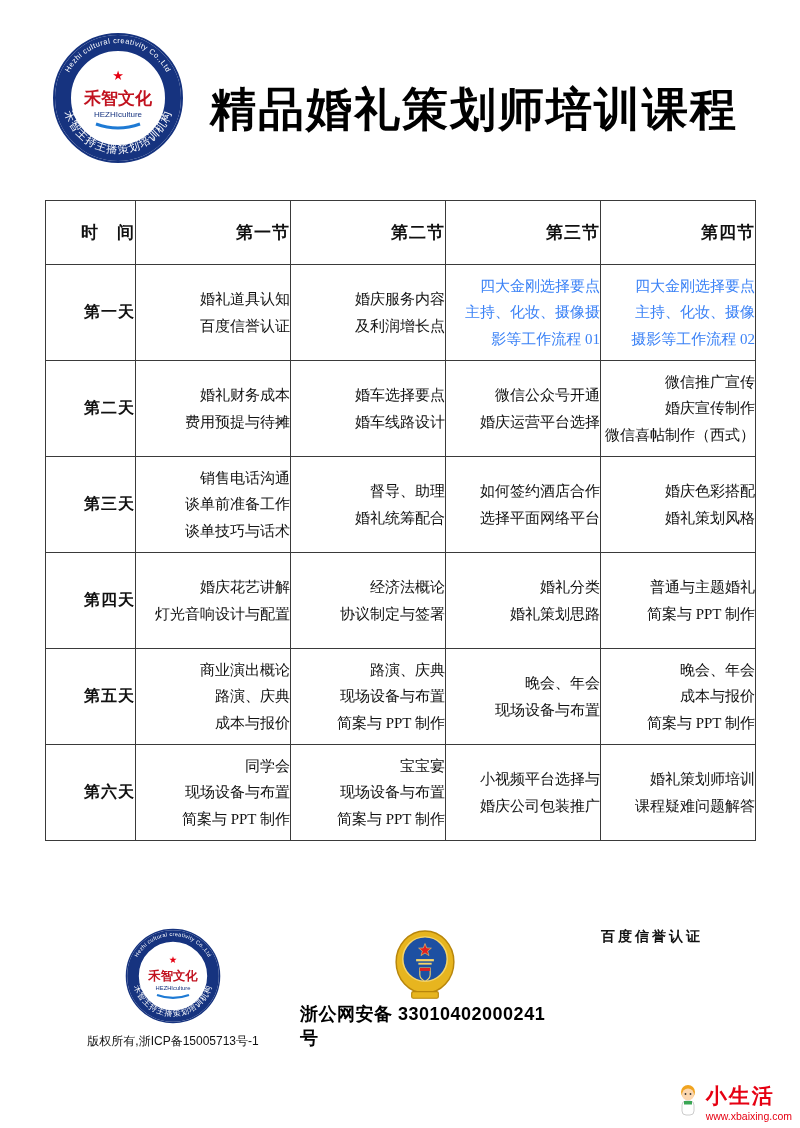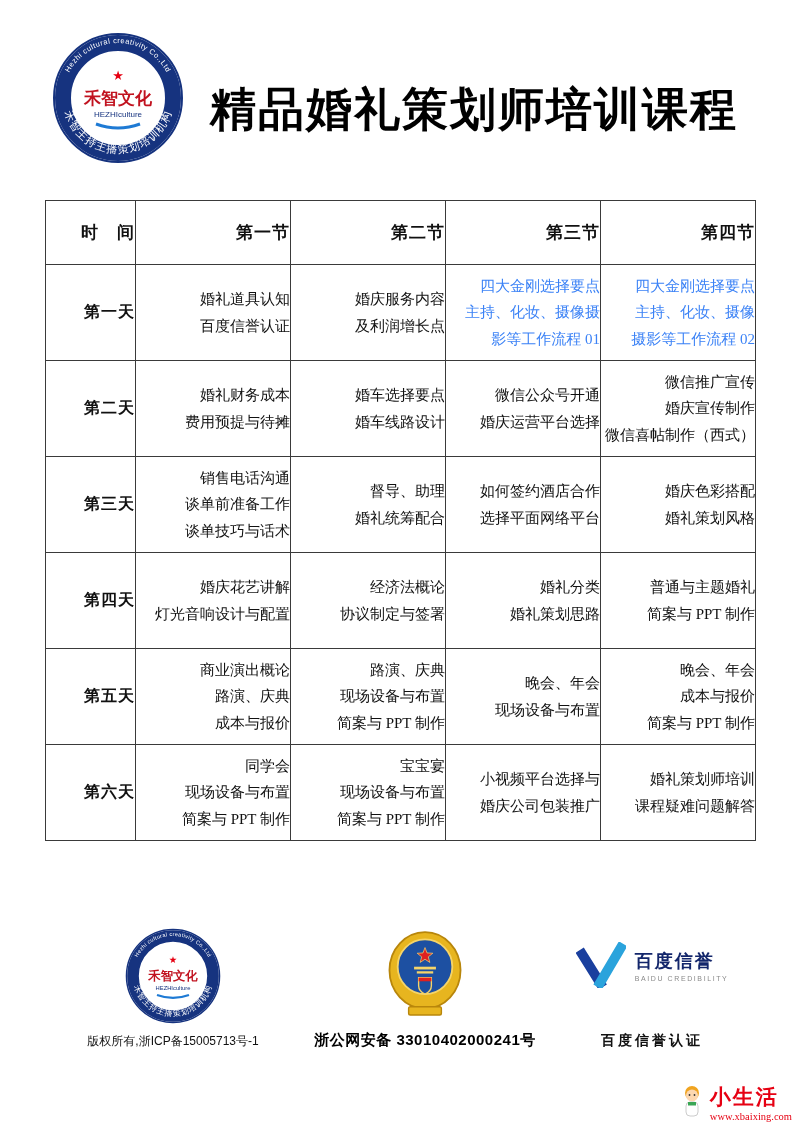--- a/index.html
+++ b/index.html
@@ -35,29 +35,29 @@
   }
   td.course-cell.hl { color:#3b82f6; }
 
   
   .footer { position:absolute; top:928px; left:48px; right:48px; display:flex; justify-content:space-between; }
   .footer-col { display:flex; flex-direction:column; align-items:center; justify-content:space-between; height:122px; }
   .footer-col.left  { width:250px; }
   .footer-col.center{ width:250px; }
   .footer-col.right { width:200px; }
   .copyright { font-size:12px; color:#111; }
-  .police-record { font-size:15px; font-weight:bold; color:#000; letter-spacing:0.5px; }
+  .police-record { font-size:18px; font-weight:bold; color:#000; letter-spacing:0.5px; }
   .baidu-block { display:flex; align-items:center; gap:9px; margin-top:14px; }
   .baidu-texts { display:flex; flex-direction:column; align-items:flex-start; gap:2px; }
   .baidu-cn { font-size:18px; font-weight:bold; color:#13266b; letter-spacing:2px; }
   .baidu-en { font-size:7px; color:#8a8a8a; letter-spacing:1.6px; }
   .baidu-caption { font-size:14px; font-weight:600; color:#111; letter-spacing:3px; }
 
   
-  .watermark { position:absolute; right:8px; bottom:6px; display:flex; align-items:center; gap:5px;font-family:Liberation Serif, serif; }
+  .watermark { position:absolute; right:8px; bottom:6px; display:flex; align-items:center; gap:5px; }
   .wm-texts { display:flex; flex-direction:column; align-items:flex-start; }
   .wm-name { font-size:21px; font-weight:bold; color:#e60012; letter-spacing:2px; }
   .wm-url { font-size:10.5px; color:#e60012; }
 
   svg text { font-family:"Liberation Sans", sans-serif; }
 </style>
 </head>
 <body>
 
 <div class="page">
@@ -218,30 +218,20 @@
         <rect x="33" y="42" width="24" height="3" fill="#f5d469"></rect>
         <rect x="36" y="47" width="18" height="2.5" fill="#f5d469"></rect>
         <path d="M38,54 h14 v9 q0 6 -7 9 q-7 -3 -7 -9 z" fill="#1d50a2" stroke="#f5d469" stroke-width="1.5"></path>
         <rect x="38" y="54" width="14" height="4" fill="#e02020"></rect>
         <rect x="27" y="86" width="36" height="9" rx="2" fill="#e7b51f" stroke="#b8860b" stroke-width="1.5"></rect>
       </svg>
       <div class="police-record">浙公网安备 33010402000241号</div>
     </div>
 
     <div class="footer-col right">
-      <div class="baidu-block">
-        <svg width="50" height="46" viewBox="0 0 56 48">
-          <path d="M7 12 L27 44" stroke="#1a3f9e" stroke-width="11" stroke-linecap="square"></path>
-          <path d="M27 44 L50 5" stroke="#2aa3dc" stroke-width="11" stroke-linecap="square"></path>
-        </svg>
-        <div class="baidu-texts">
-          <div class="baidu-cn">百度信誉</div>
-          <div class="baidu-en">BAIDU CREDIBILITY</div>
-        </div>
-      </div>
       <div class="baidu-caption">百度信誉认证</div>
     </div>
 
   </div>
 
   <div class="watermark">
     <svg width="26" height="38" viewBox="0 0 26 38">
       <circle cx="13" cy="9" r="7" fill="#f0a420"></circle>
       <circle cx="13" cy="11.5" r="6" fill="#fcd7b0"></circle>
       <circle cx="10.5" cy="11" r="0.9" fill="#333"></circle>

